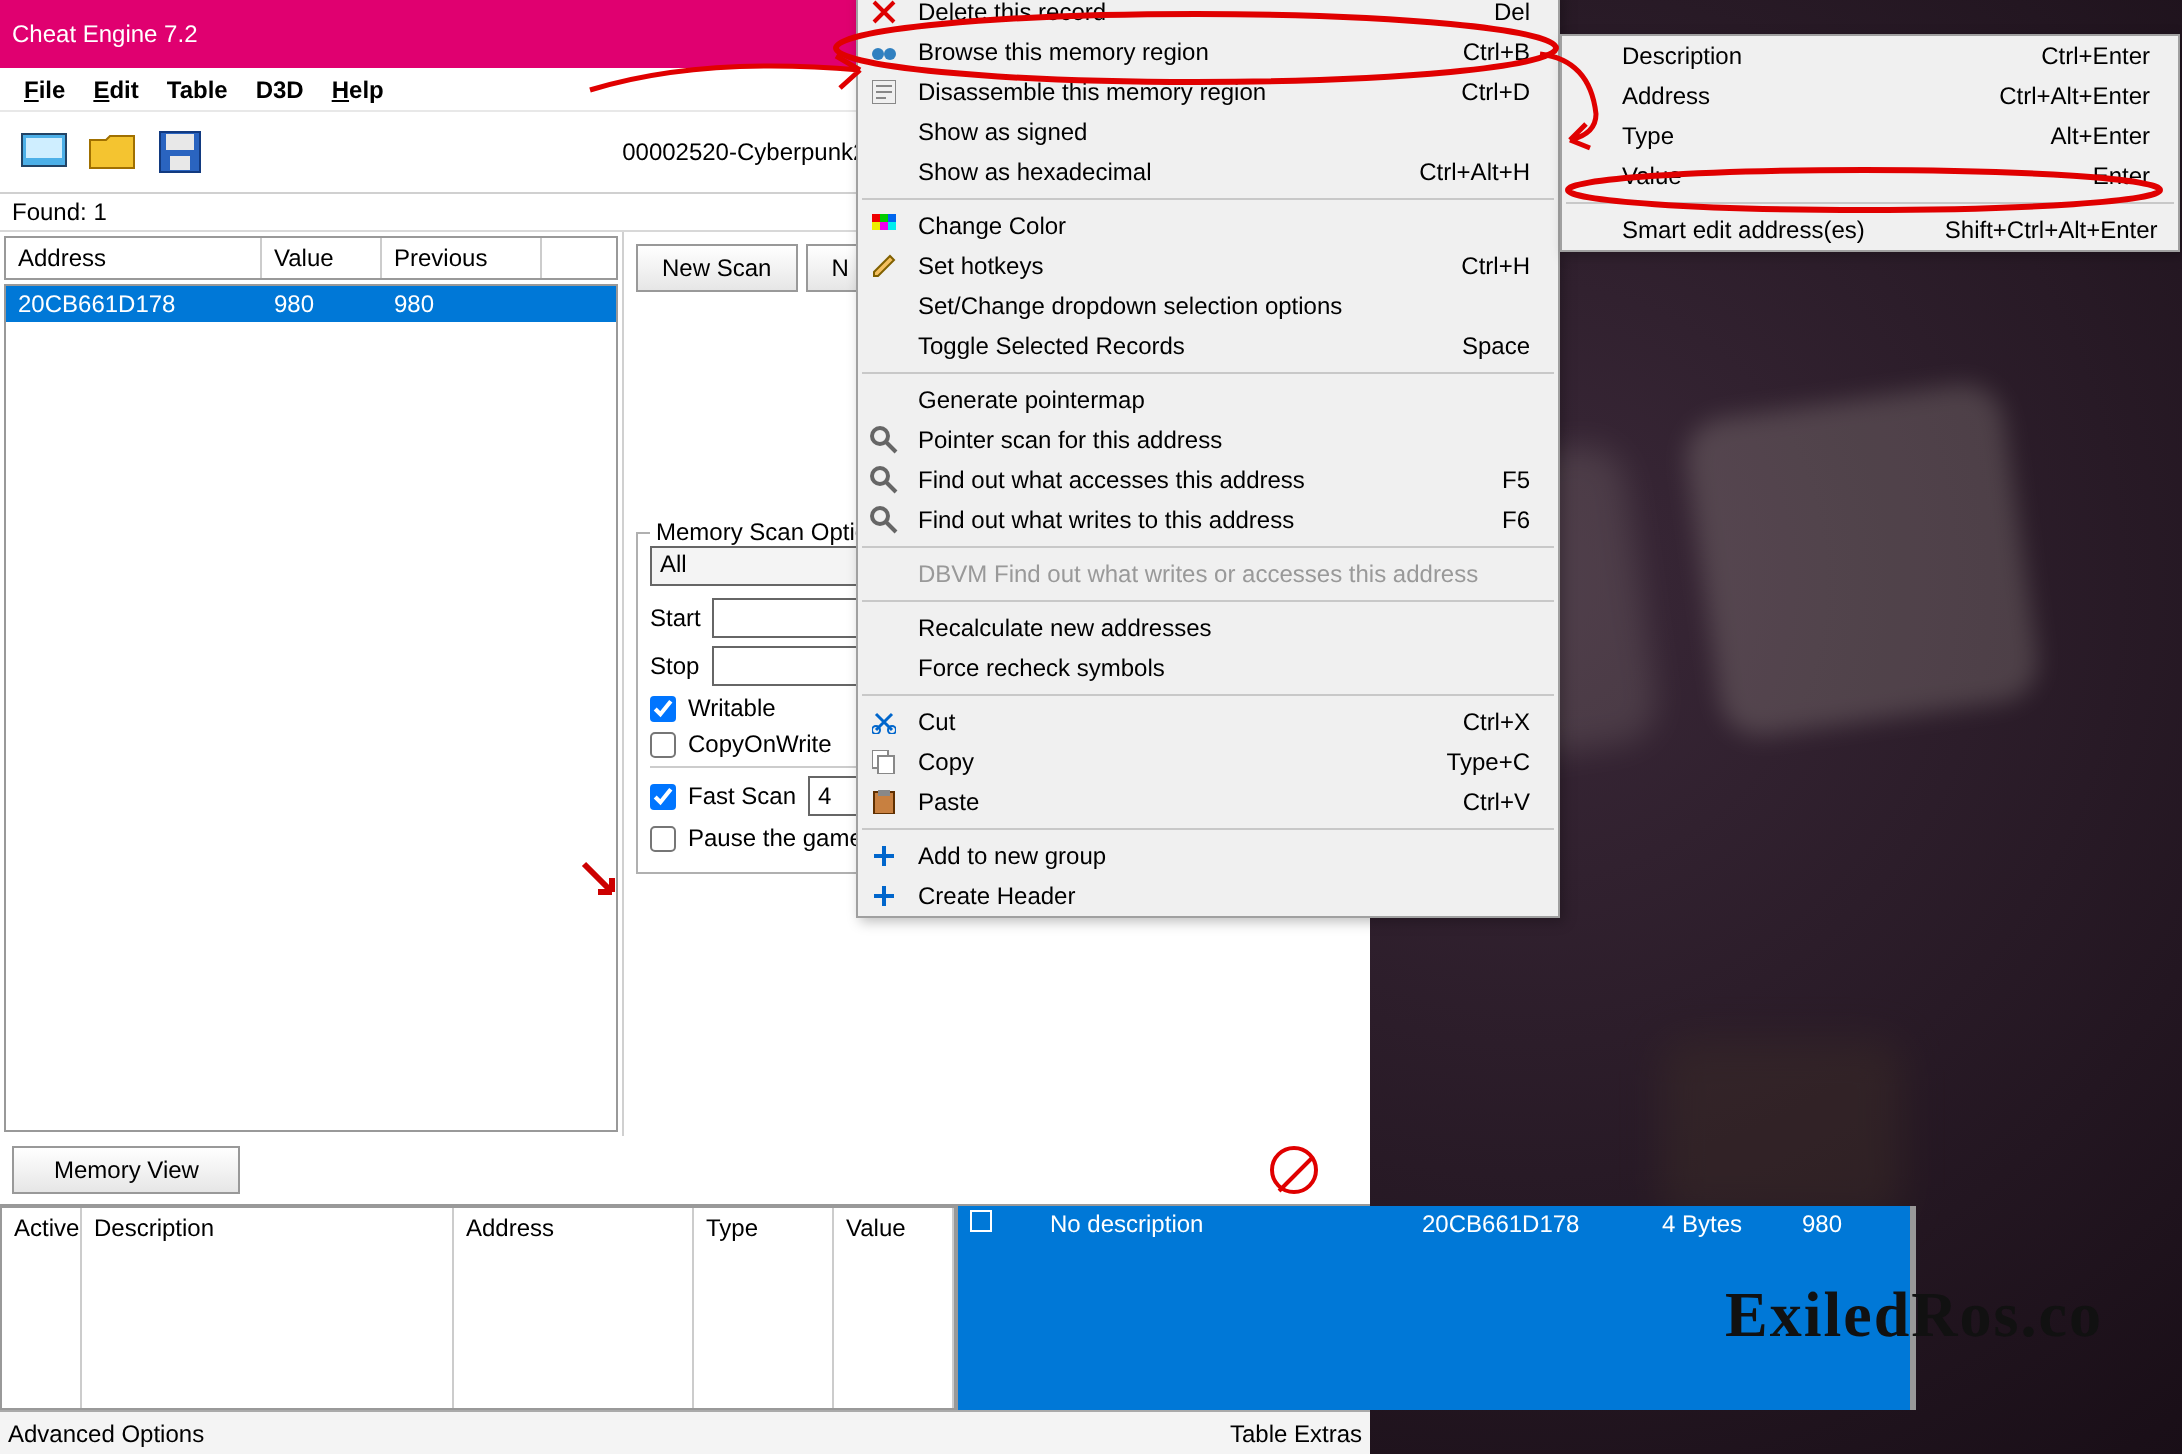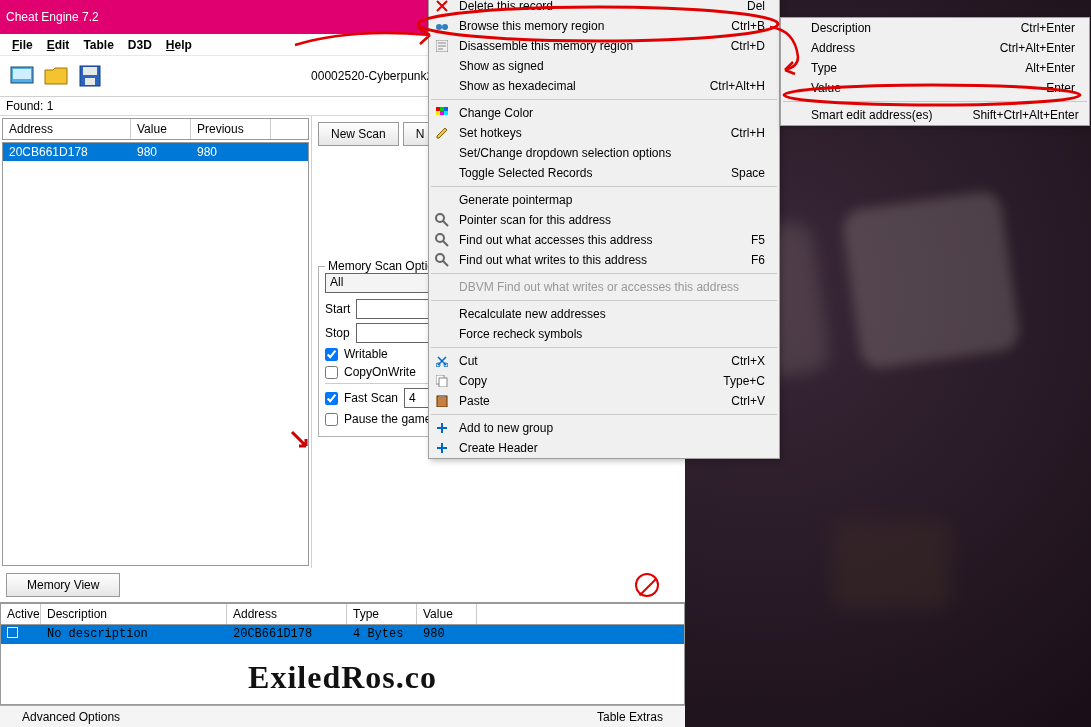--- a/index.html
+++ b/index.html
@@ -31,28 +31,28 @@
 .form-row label { white-space: nowrap; }
 .inp { border: 1px solid #666; padding: 2px 4px; font-size: 12px; height: 20px; }
 .sel { border: 1px solid #666; background: #f4f4f4; font-size: 12px; height: 20px; padding: 1px 4px; }
 .chk { width: 13px; height: 13px; }
 .fieldset { border: 1px solid #b0b0b0; padding: 6px; margin-top: 6px; position: relative; }
 .legend { position: absolute; top: -8px; left: 6px; background: #fff; padding: 0 3px; font-size: 12px; }
 .below-split { display: flex; height: 34px; align-items: center; padding: 2px 6px; gap: 8px; }
 .memview-btn { padding: 4px 20px; }
 .forbid-ico { width: 24px; height: 24px; border: 2px solid #e00000; border-radius: 50%; position: relative; margin-left: auto; margin-right: 20px; }
 .forbid-ico::after { content: ""; position: absolute; width: 24px; height: 2px; background: #e00000; top: 11px; left: -1px; transform: rotate(-45deg); }
-.bottom-panel { border-top: 1px solid #999; flex: 1; display: flex; flex-direction: column; }
+.bottom-panel { border-top: 1px solid #999; flex: 1; display: flex; flex-direction: row; }
 .tbl-head { display: flex; border: 1px solid #999; background: #fff; }
 .th { padding: 3px 6px; border-right: 1px solid #ccc; font-size: 12px; }
-.tbl-row { display: flex; background: #0078d7; color: #000000; border-left: 1px solid #999; border-right: 1px solid #999; font-family: Liberation Mono, monospace; }
+.tbl-row { display: flex; background: #0078d7; color: #ffffff; border-left: 1px solid #999; border-right: 1px solid #999; }
 .td { padding: 2px 6px; font-size: 12px; }
 .tbl-body { flex: 1; background: #fff; border: 1px solid #999; border-top: none; position: relative; }
 .watermark { position: absolute; left: 50%; top: 50%; transform: translate(-50%,-40%); font-size: 32px; font-weight: 700; font-family: Georgia, serif; color: #111; letter-spacing: 1px; }
-.statusbar { height: 22px; border-top: 1px solid #aaa; display: flex; justify-content: space-between; align-items: center; padding: 0 22px; font-size: 12px; background: #f4f4f4; }
+.statusbar { height: 22px; border-top: 1px solid #aaa; display: flex; justify-content: space-between; align-items: center; padding: 0 4px; font-size: 12px; background: #f4f4f4; }
 
 .ctx { position: absolute; background: #f0f0f0; border: 1px solid #a0a0a0; box-shadow: 2px 2px 6px rgba(0,0,0,.25); font-size: 12px; }
 .ctx-item { display: flex; align-items: center; padding: 3px 14px 3px 30px; position: relative; white-space: nowrap; justify-content: space-between; gap: 40px; }
 .ctx-item .ico { position: absolute; left: 5px; width: 16px; height: 16px; display: flex; align-items: center; justify-content: center; }
 .ctx-item:hover, .ctx-item.hl { background: #90c8f6; }
 .ctx-sep { height: 1px; background: #c8c8c8; margin: 3px 2px; }
 .ctx-item.disabled { color: #999; }
 .ctx-main { left: 428px; top: -5px; width: 352px; }
 .ctx-sub { left: 780px; top: 17px; width: 310px; }
 .ctx-item .arrow { margin-left: auto; }

